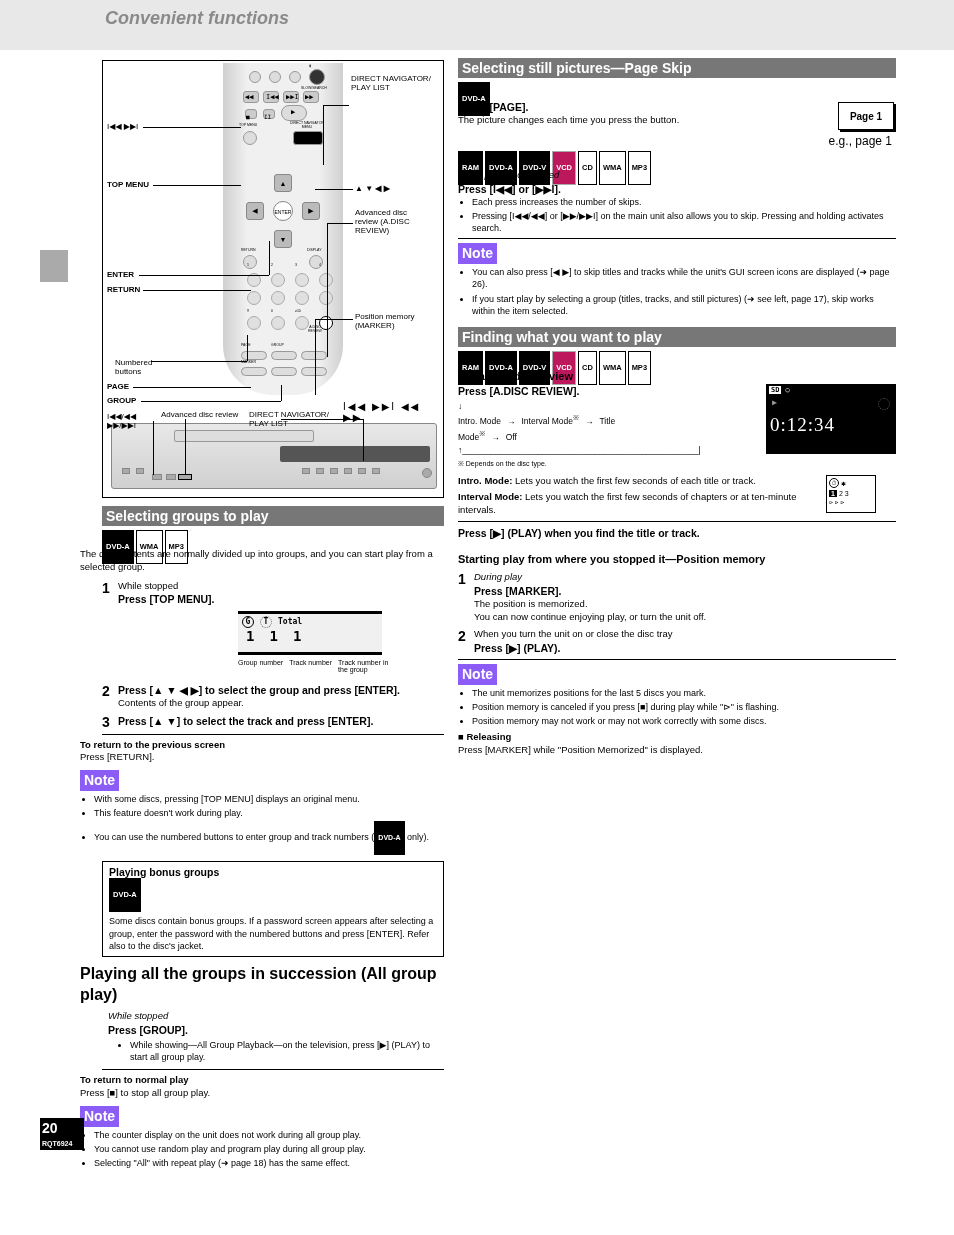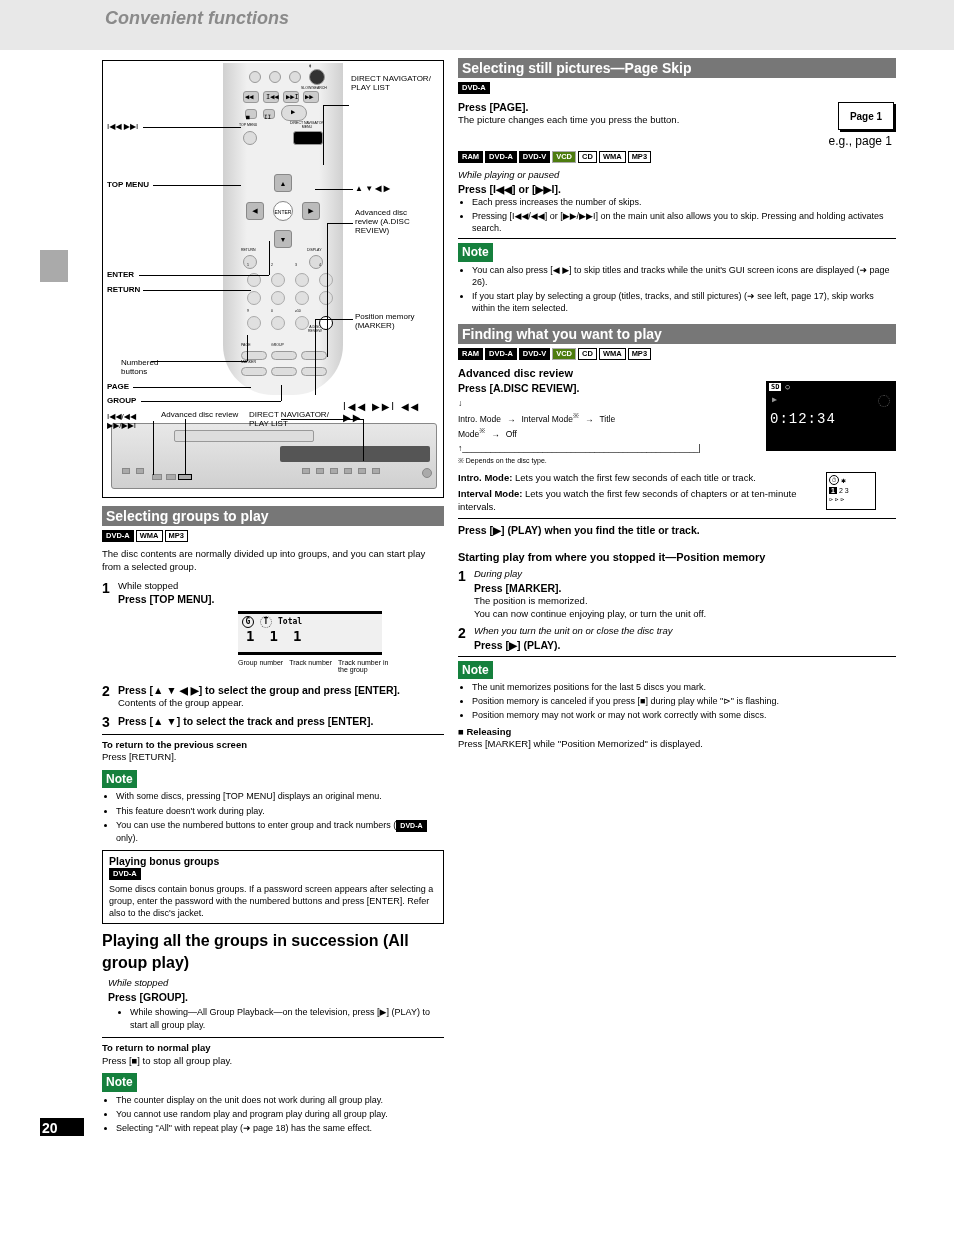--- a/index.html
+++ b/index.html
@@ -73,32 +73,32 @@
     font-size: 14px; font-weight: bold;
     padding: 2px 4px;
     margin: 8px 0 4px 62px;
   }
   .right-col .section-bar { margin-left: 0; }
   .disc-tags { display: flex; gap: 2px; margin: 3px 0 6px 62px; height: 12px; }
   .right-col .disc-tags { margin-left: 0; }
   .tag {
     font-size: 7.5px; font-weight: bold;
     border: 1px solid #000;
-    padding: 5px 3px;
+    padding: 16px 3px;
     display: inline-flex; align-items: center;
     height: 12px; line-height: 10px;
   }
   .tag-inv { background: #000; color: #fff; }
-  .tag-gray { background: #4d7c0f; color: #fff; border-color:#aaa; }
-  .body-text { font-size: 9.5px; line-height: 1.35; margin-left: 62px; }
+  .tag-gray { background: #be185d; color: #fff; border-color:#aaa; }
+  .body-text { font-size: 9.5px; line-height: 1.35; margin-left: 40px; }
   .right-col .body-text { margin-left: 0; }
   .body-text.bold { font-weight: bold; font-size: 10.5px; }
   .hr { border-top: 1px solid #000; margin: 4px 0 4px 62px; }
   .right-col .hr { margin-left: 0; }
-  .note-tag { display: inline-block; background: #15803d; color: #fff; font-size: 12px; font-weight: bold; padding: 1px 4px; }
+  .note-tag { display: inline-block; background: #8b5cf6; color: #fff; font-size: 14px; font-weight: bold; padding: 1px 4px; }
   ul.bullets { list-style: disc; padding-left: 14px; }
   ul.bullets li { font-size: 9px; line-height: 1.35; margin-bottom: 2px; }
   .group-display {
     border-top: 3px solid #000;
     border-bottom: 3px solid #000;
     background: #f0f0f0;
     width: 144px; height: 44px;
     position: relative;
     margin: 4px 0 4px 198px;
     font-family: monospace;
@@ -119,21 +119,21 @@
     background: #000;
     width: 130px; height: 70px;
     position: relative;
     float: right;
     margin: 0 0 4px 8px;
     color: #fff;
     font-family: monospace;
   }
   .adrp-top { font-size:7px; padding:2px 3px; display:flex; gap:4px; }
   .adrp-top .sd { background:#fff; color:#000; padding:0 2px; font-weight:bold;}
-  .adrp-time { font-size: 14px; letter-spacing: 1px; padding: 2px 4px 0 4px; font-family: Liberation Mono, monospace;}
+  .adrp-time { font-size: 19px; letter-spacing: 1px; padding: 2px 4px 0 4px; font-family: Liberation Serif, serif;}
   .adrp-mid { display:flex; justify-content:space-between; padding:2px 6px; font-size:8px; opacity:0.6;}
   .spin { width:12px; height:12px; border:1px dotted #888; border-radius:50%; }
   .chain-box {
     width: 200px;
     font-size: 8.5px;
     line-height: 1.6;
     margin: 2px 0 6px 0;
   }
   .chain-box .arrow { margin: 0 6px; }
   .marker-icon {
@@ -266,21 +266,21 @@
       <div class="remote-lbl" style="left:4px; top:120px; font-weight:bold;">TOP MENU</div>
       <div class="leader" style="left:50px; top:124px; width:88px;"></div>
 
       <div class="remote-lbl" style="left:4px; top:210px; font-weight:bold;">ENTER</div>
       <div class="leader" style="left:36px; top:214px; width:130px;"></div>
       <div class="leader-v" style="left:166px; top:180px; height:34px;"></div>
 
       <div class="remote-lbl" style="left:4px; top:225px; font-weight:bold;">RETURN</div>
       <div class="leader" style="left:40px; top:229px; width:108px;"></div>
 
-      <div class="remote-lbl" style="left:18px; top:298px; width:56px;">Numbered
+      <div class="remote-lbl" style="left:12px; top:298px; width:56px;">Numbered
 buttons</div>
       <div class="leader" style="left:48px; top:300px; width:96px;"></div>
       <div class="leader-v" style="left:144px; top:274px; height:26px;"></div>
 
       <div class="remote-lbl" style="left:4px; top:322px; font-weight:bold;">PAGE</div>
       <div class="leader" style="left:30px; top:326px; width:118px;"></div>
 
       <div class="remote-lbl" style="left:4px; top:336px; font-weight:bold;">GROUP</div>
       <div class="leader" style="left:38px; top:340px; width:140px;"></div>
       <div class="leader-v" style="left:178px; top:324px; height:16px;"></div>
@@ -511,21 +511,21 @@
       <div style="flex:1;">
         <div class="body-text" style="margin-left:0;font-style:italic;">During play</div>
         <div class="body-text bold" style="margin-left:0;">Press [MARKER].</div>
         <div class="body-text" style="margin-left:0;">The position is memorized.</div>
         <div class="body-text" style="margin-left:0;">You can now continue enjoying play, or turn the unit off.</div>
       </div>
     </div>
     <div style="display:flex; margin-top:4px;">
       <div style="width:16px; font-weight:bold; font-size:14px;">2</div>
       <div style="flex:1;">
-        <div class="body-text" style="margin-left:0;font-style:italic;">When you turn the unit on or close the disc tray</div>
+        <div class="body-text" style="margin-left:0;">When you turn the unit on or close the disc tray</div>
         <div class="body-text bold" style="margin-left:0;">Press [▶] (PLAY).</div>
       </div>
     </div>
     <div class="hr"></div>
     <div class="body-text">
       <span class="note-tag">Note</span>
       <ul class="bullets" style="margin-top:2px;">
         <li>The unit memorizes positions for the last 5 discs you mark.</li>
         <li>Position memory is canceled if you press [<span>■</span>] during play while "⊳" is flashing.</li>
         <li>Position memory may not work or may not work correctly with some discs.</li>

